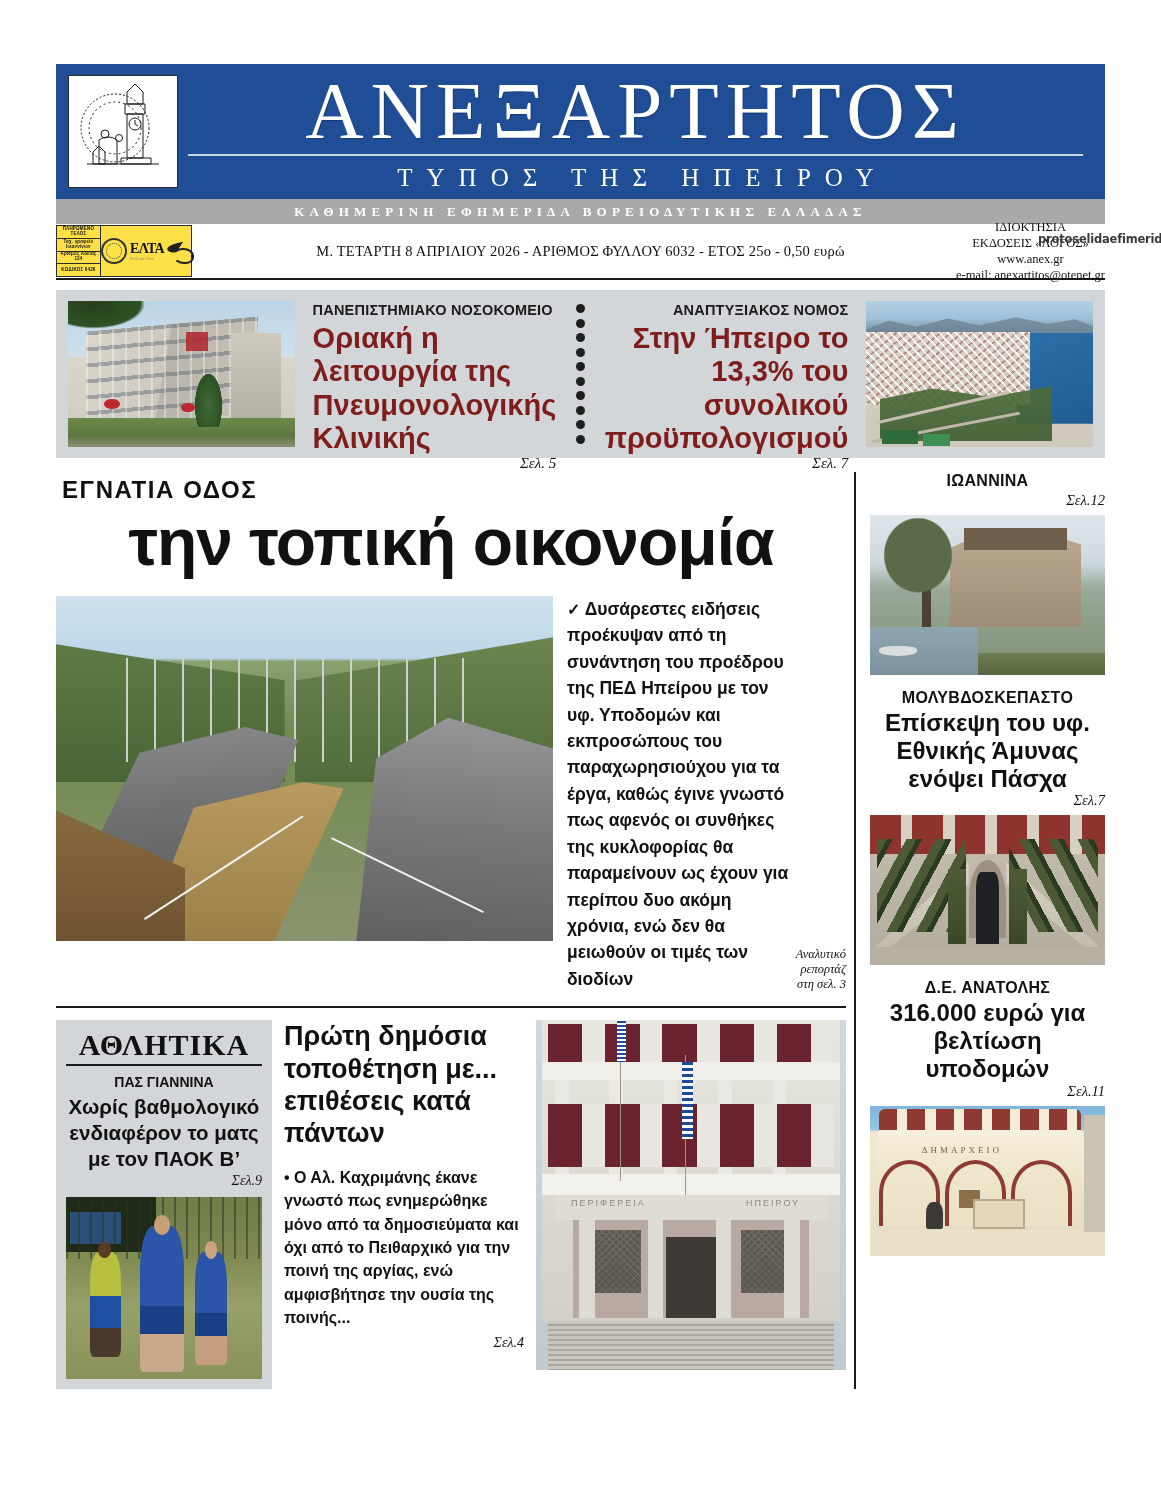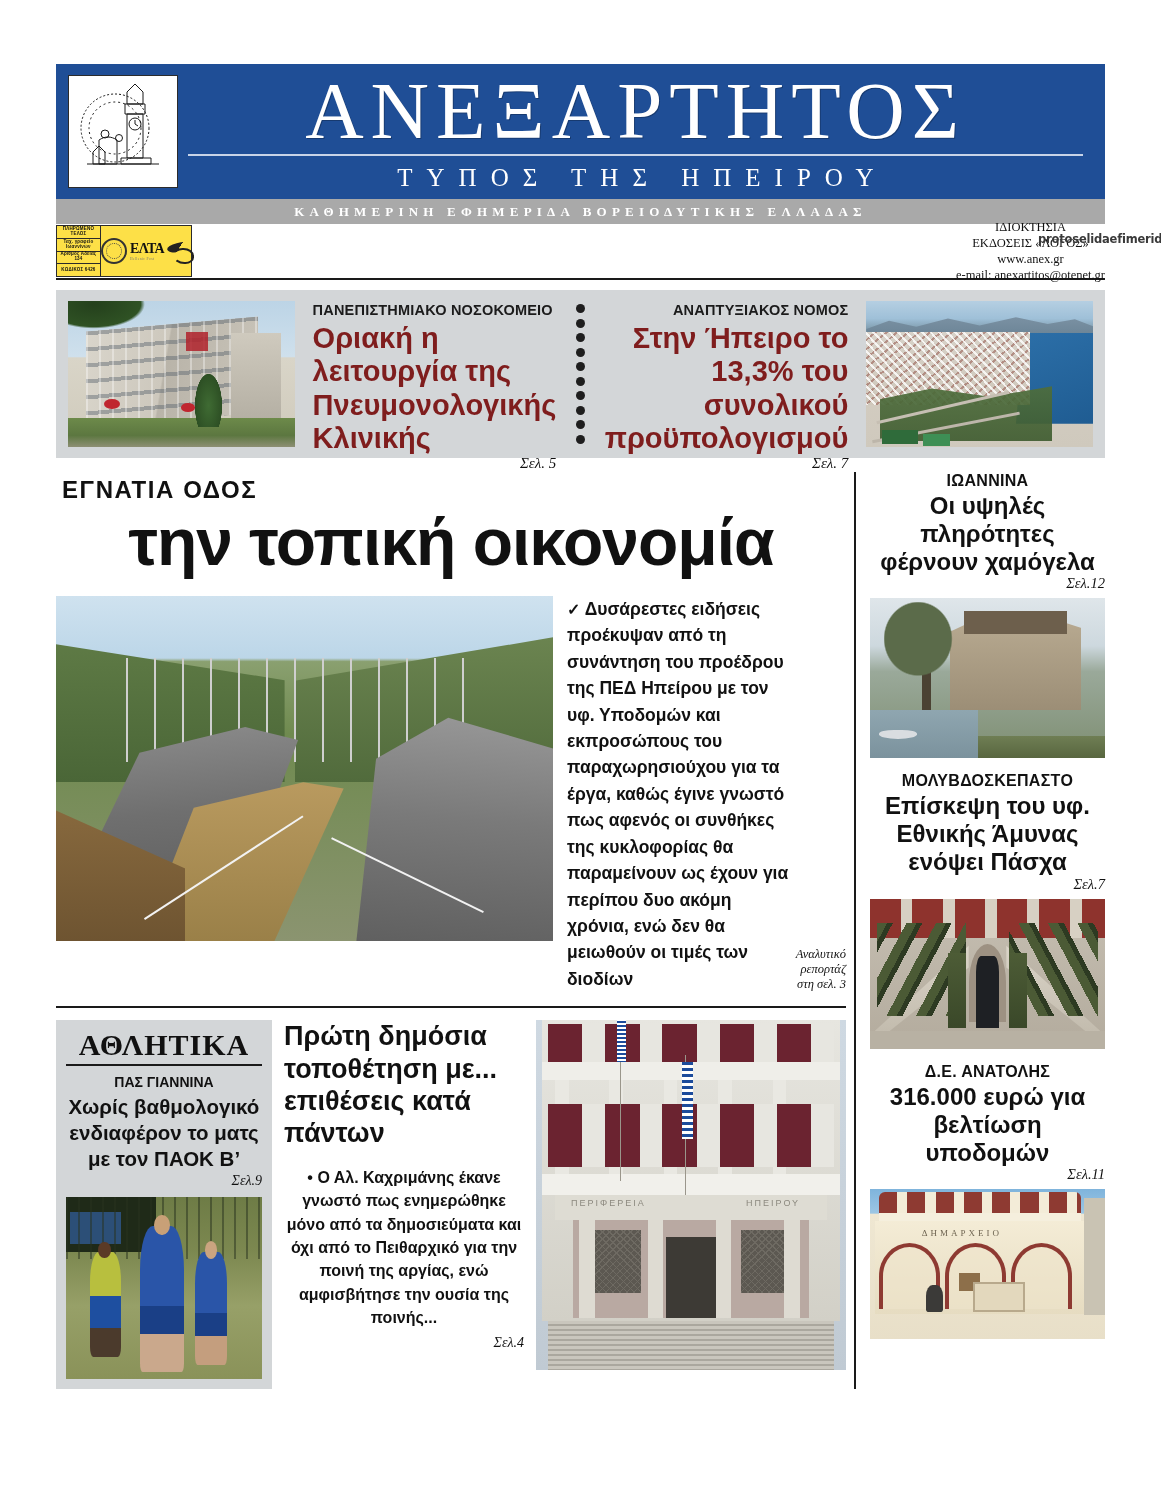--- a/index.html
+++ b/index.html
@@ -170,21 +170,21 @@
     font-family: "Liberation Serif", serif; font-weight: 700; font-size: 30px;
     text-align: center; letter-spacing: 1px; border-bottom: 2px solid #1a1a1a; padding-bottom: 2px;
   }
   .sports-kicker { text-align: center; font-size: 14px; font-weight: 700; margin-top: 8px; }
   .sports-head { text-align: center; font-size: 20.5px; font-weight: 700; line-height: 1.25; margin-top: 4px; }
   .sports-page { text-align: right; font-family: "Liberation Serif", serif; font-style: italic; font-size: 14px; margin-top: 2px; }
   .sports-photo { height: 182px; margin-top: 8px; overflow: hidden; position: relative; }
 
   .mid-col { width: 240px; }
   .mid-head { font-size: 27px; font-weight: 700; line-height: 1.2; }
-  .mid-body { font-size: 16px; font-weight: 700; line-height: 1.46; margin-top: 16px; text-align: center; }
+  .mid-body { font-size: 16px; font-weight: 700; line-height: 1.46; margin-top: 16px; }
   .mid-page { text-align: right; font-family: "Liberation Serif", serif; font-style: italic; font-size: 14px; margin-top: 6px; }
   .mid-photo { flex: 1; overflow: hidden; position: relative; height: 350px; }
 
   
   .side-item { text-align: center; }
   .side-kicker { font-size: 16px; font-weight: 700; letter-spacing: .3px; margin-bottom: 2px; }
   .side-head { font-size: 24px; font-weight: 700; line-height: 1.16; }
   .side-page { text-align: right; font-family: "Liberation Serif", serif; font-style: italic; font-size: 14.5px; }
   .side-photo { height: 160px; margin-top: 6px; overflow: hidden; position: relative; }
   .side-photo.tall { height: 150px; }
@@ -409,20 +409,21 @@
       </div>
       <div class="elta-right">
         <div class="elta-seal"></div>
         <div class="elta-word">
           <span>ΕΛΤΑ</span>
           <small>Hellenic Post</small>
         </div>
         <div class="elta-horn"></div>
       </div>
     </div>
+    <div class="dateline">Μ. ΤΕΤΑΡΤΗ 8 ΑΠΡΙΛΙΟΥ 2026  -  ΑΡΙΘΜΟΣ ΦΥΛΛΟΥ 6032 - ΕΤΟΣ 25ο - 0,50 ευρώ</div>
     <div class="ownership">
       <div>ΙΔΙΟΚΤΗΣΙΑ</div>
       <div>ΕΚΔΟΣΕΙΣ «ΛΟΓΟΣ»</div>
       <div>www.anex.gr</div>
       <div>e-mail: anexartitos@otenet.gr</div>
       <div class="wm">protoselidaefimeridon.gr</div>
     </div>
   </div>
 
   <div class="teasers">
@@ -567,21 +568,20 @@
         </div>
       </div>
     </div>
 
     <div class="vrule"></div>
 
     <div class="side-col">
 
       <div class="side-item">
         <div class="side-kicker">ΙΩΑΝΝΙΝΑ</div>
-        <div class="side-head">Οι υψηλές πληρότητες φέρνουν χαμόγελα</div>
         <div class="side-page">Σελ.12</div>
         <div class="side-photo">
           <div class="ph ph-vill">
             <div class="stone"></div>
               <div class="roof"></div>
             <div class="trunk"></div>
               <div class="tree"></div>
             <div class="grass"></div>
               <div class="water"></div>
               <div class="boat"></div>

